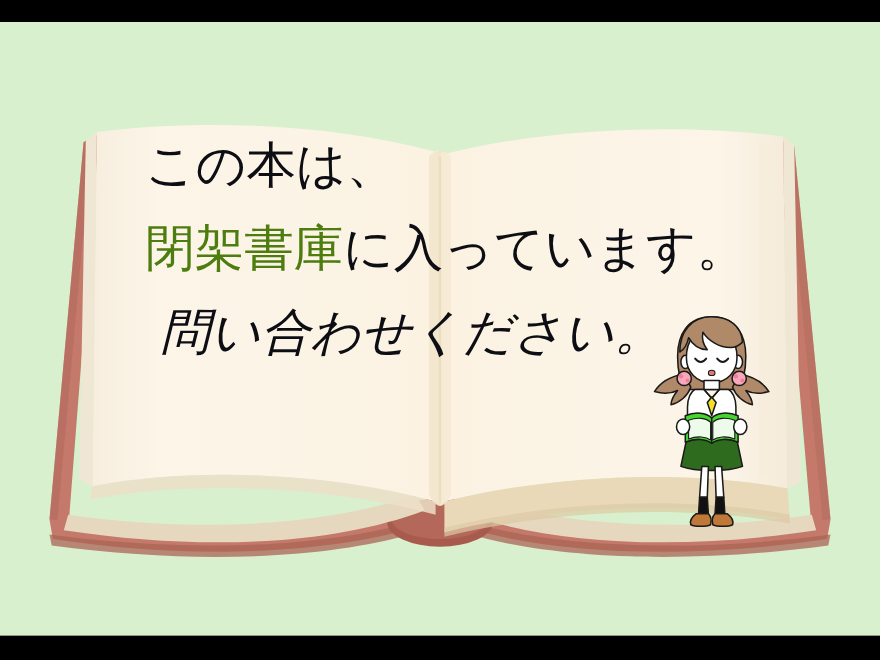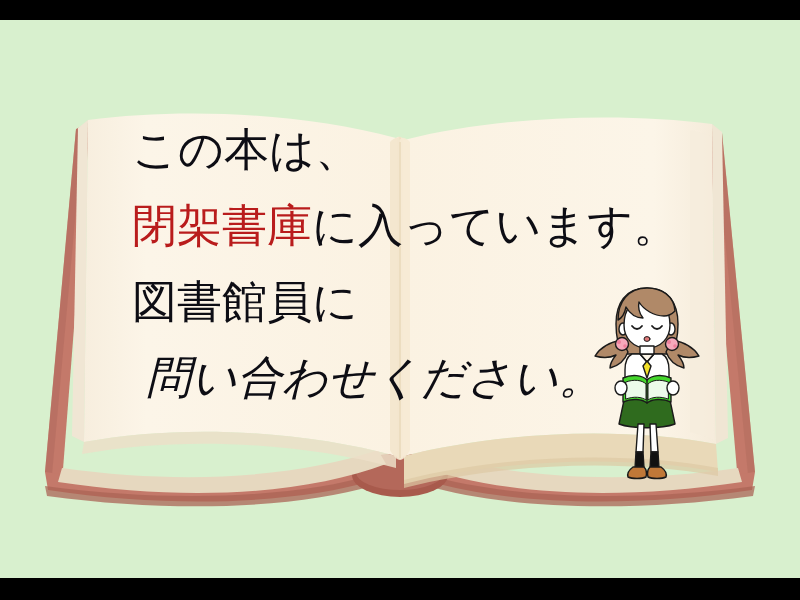--- a/index.html
+++ b/index.html
@@ -65,21 +65,21 @@
   }
   .text-line {
     font-family: "DejaVu Sans", "Liberation Sans", sans-serif;
     font-size: 45px;
     line-height: 76px;
     color: #0d0d14;
     white-space: nowrap;
     letter-spacing: 0px;
   }
   .text-line.indent { padding-left: 14px; font-style: italic; }
-  .hl-red { color: #b91c1c; }
+  .hl-red { color: #4d7c0f; }
 
   
   #girl {
     position: absolute;
     left: 592px;
     top: 262px;
     width: 110px;
     height: 200px;
     z-index: 40;
   }
@@ -204,21 +204,20 @@
           <line x1="400" y1="122" x2="400" y2="438" stroke="#ecddc0" stroke-width="2"></line>
         </g>
 
         <path d="M 690,110 C 700,112 708,114 712,118 L 714,420 C 706,416 698,414 690,412 Z" fill="#f5ecdc" opacity="0.75"></path>
       </svg>
     </div>
 
     <div id="text-block">
       <div class="text-line">この本は、</div>
       <div class="text-line"><span class="hl-red">閉架書庫</span><span>に入っています。</span></div>
-      <div class="text-line">図書館員に</div>
       <div class="text-line indent">問い合わせください。</div>
     </div>
 
     <div id="girl">
       <svg width="110" height="200" viewBox="0 0 110 200" xmlns="http://www.w3.org/2000/svg">
         <g stroke="#1a1a1a" stroke-width="1.4" stroke-linejoin="round" stroke-linecap="round">
 
           <path d="M 55,6 C 33,6 24,22 24,42 C 24,56 27,66 31,72 L 79,72 C 83,66 86,56 86,42 C 86,22 77,6 55,6 Z" fill="#b08968"></path>
 
           <path d="M 30,58 C 18,60 8,66 3,74 C 10,76 18,76 24,73 C 20,78 18,82 18,86 C 26,84 33,78 36,70 Z" fill="#b08968"></path>

